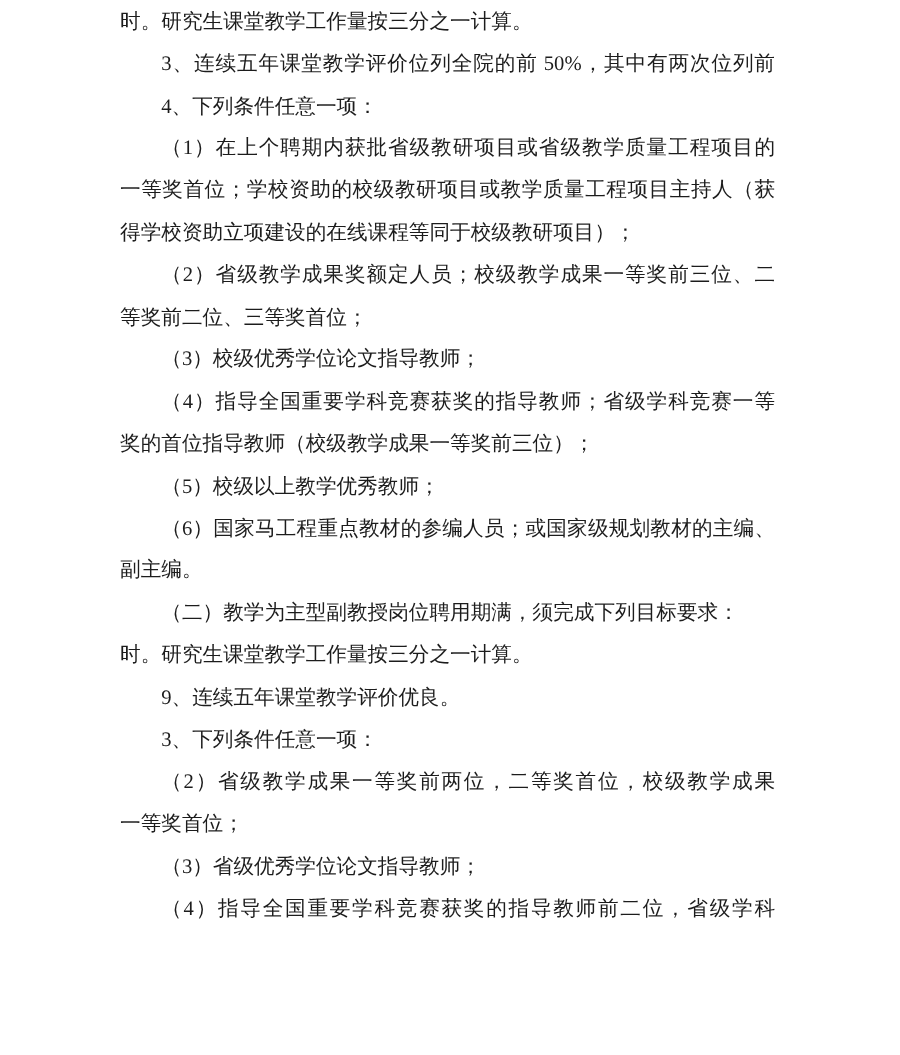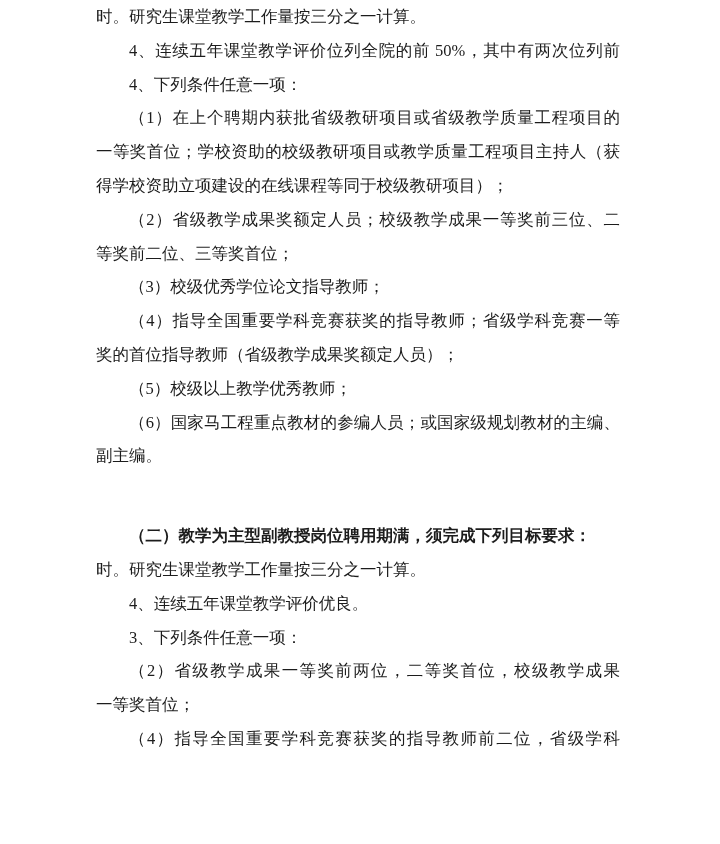--- a/index.html
+++ b/index.html
@@ -31,44 +31,44 @@
   }
   .line.indent {
     text-indent: 33px;
   }
   .line.justify {
     white-space: normal;
     text-align: justify;
     text-align-last: justify;
   }
   .line.bold {
-    font-weight: bold;
-    margin-top: 46px;
+    font-weight: normal;
   }
 </style>
 </head>
 <body>
 
 <div class="page" style="background: rgb(255, 255, 255); color: rgb(28, 28, 28);">
   <div class="textblock">
     <div class="line">时。研究生课堂教学工作量按三分之一计算。</div>
-    <div class="line indent justify">4、连续五年课堂教学评价位列全院的前 50%，其中有两次位列前</div>
+    <div class="line indent justify">3、连续五年课堂教学评价位列全院的前 50%，其中有两次位列前</div>
     <div class="line indent">4、下列条件任意一项：</div>
     <div class="line indent justify">（1）在上个聘期内获批省级教研项目或省级教学质量工程项目的</div>
     <div class="line justify">一等奖首位；学校资助的校级教研项目或教学质量工程项目主持人（获</div>
     <div class="line">得学校资助立项建设的在线课程等同于校级教研项目）；</div>
     <div class="line indent justify">（2）省级教学成果奖额定人员；校级教学成果一等奖前三位、二</div>
     <div class="line">等奖前二位、三等奖首位；</div>
     <div class="line indent">（3）校级优秀学位论文指导教师；</div>
     <div class="line indent justify">（4）指导全国重要学科竞赛获奖的指导教师；省级学科竞赛一等</div>
-    <div class="line">奖的首位指导教师（省级教学成果奖额定人员）；</div>
+    <div class="line">奖的首位指导教师（校级教学成果一等奖前三位）；</div>
     <div class="line indent">（5）校级以上教学优秀教师；</div>
     <div class="line indent justify">（6）国家马工程重点教材的参编人员；或国家级规划教材的主编、</div>
     <div class="line">副主编。</div>
     <div class="line indent bold">（二）教学为主型副教授岗位聘用期满，须完成下列目标要求：</div>
     <div class="line">时。研究生课堂教学工作量按三分之一计算。</div>
-    <div class="line indent">4、连续五年课堂教学评价优良。</div>
+    <div class="line indent">9、连续五年课堂教学评价优良。</div>
     <div class="line indent">3、下列条件任意一项：</div>
     <div class="line indent justify">（2）省级教学成果一等奖前两位，二等奖首位，校级教学成果</div>
     <div class="line">一等奖首位；</div>
+    <div class="line indent">（3）省级优秀学位论文指导教师；</div>
     <div class="line indent justify">（4）指导全国重要学科竞赛获奖的指导教师前二位，省级学科</div>
   </div>
 </div>
 
 </body></html>

